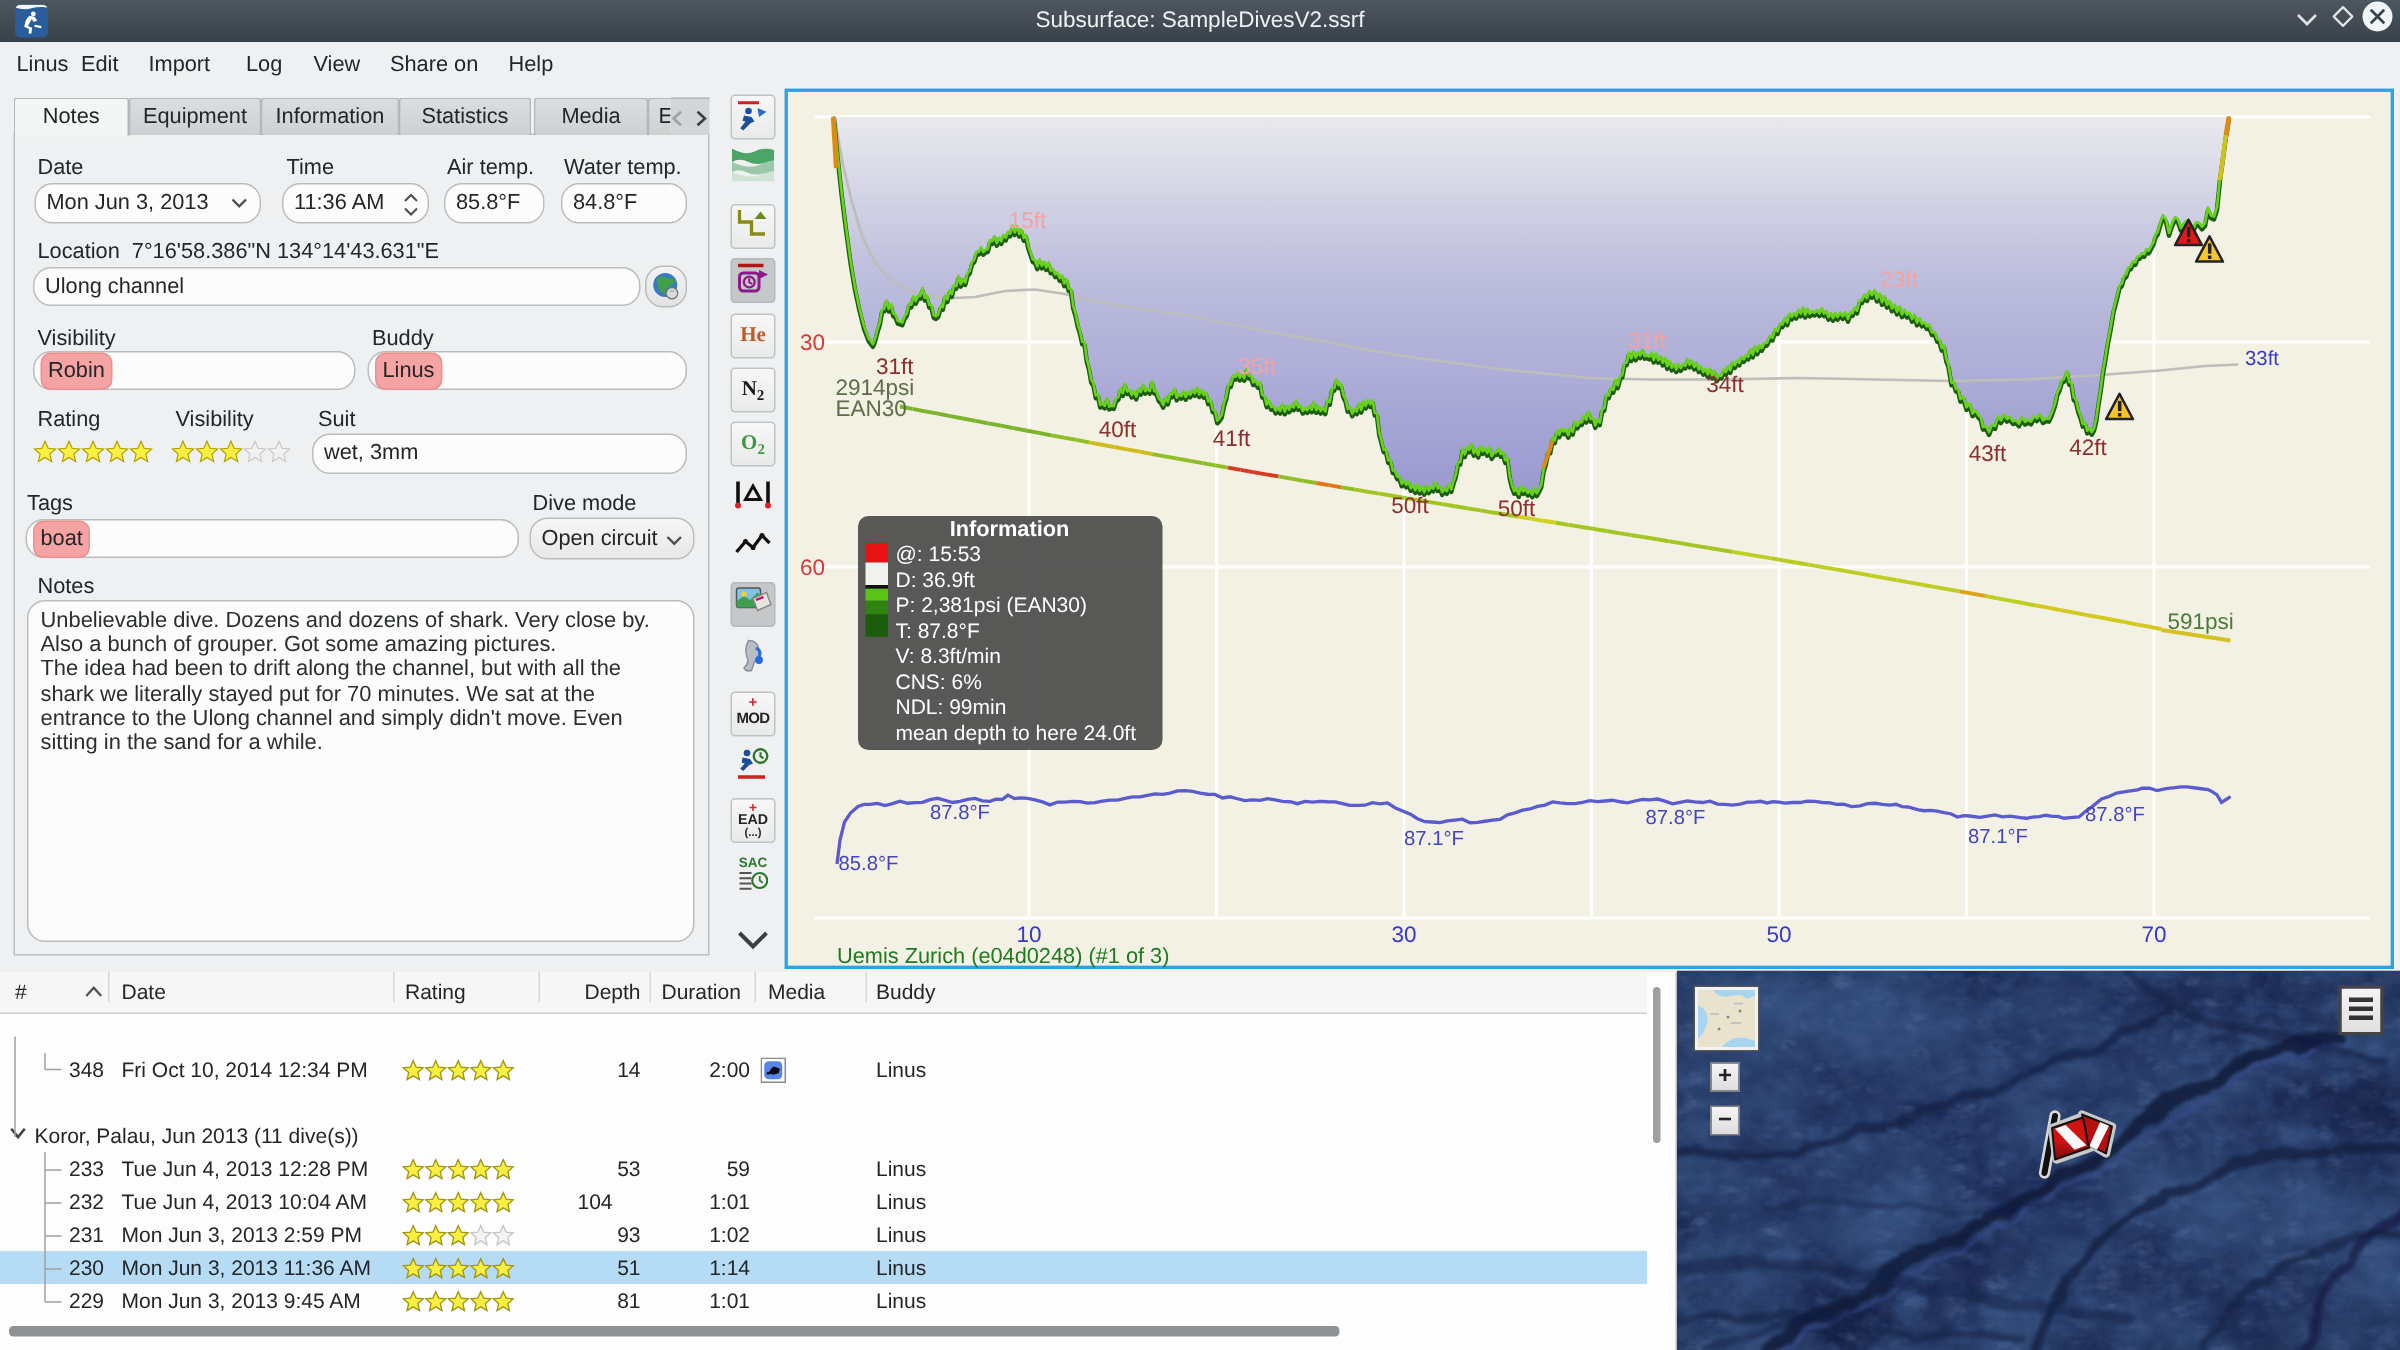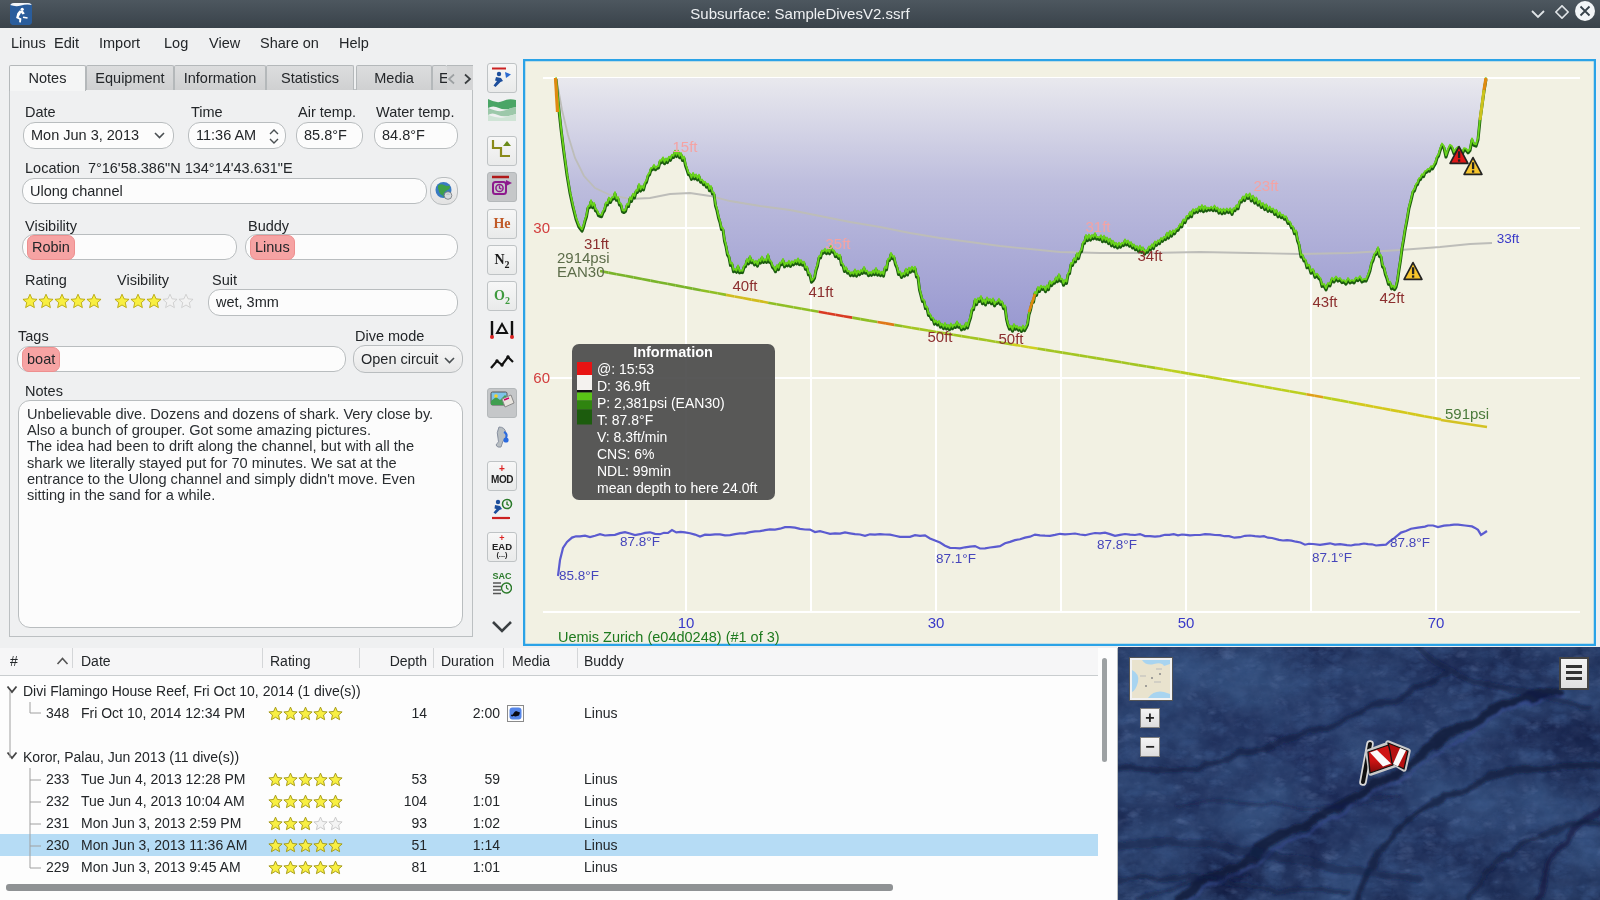--- a/index.html
+++ b/index.html
@@ -421,23 +421,20 @@
   <div style="left:512px">Media</div>
   <div style="left:584px">Buddy</div>
   <div class="tsep" style="left:72px"></div>
       <div class="tsep" style="left:262px"></div>
   <div class="tsep" style="left:359px"></div>
       <div class="tsep" style="left:433px"></div>
   <div class="tsep" style="left:503px"></div>
       <div class="tsep" style="left:577px"></div>
  </div>
  <div style="position:absolute;left:0;top:29px;width:1098px;height:200px">
-  <div class="trow" style="top:3px;"><svg width="12" height="9" viewBox="0 0 12 9" style="margin:0 5px 2px 6px">
-          <path d="M1.5,1.5 L6,7 L10.5,1.5" stroke="#444" stroke-width="1.8" fill="none"></path>
-        </svg>Divi Flamingo House Reef, Fri Oct 10, 2014 (1 dive(s))</div>
   <div class="trow" style="top:25px;">
         <span style="position:absolute;left:46px;width:23px;text-align:right">348</span>
         <span style="position:absolute;left:81px">Fri Oct 10, 2014 12:34 PM</span>
         <span style="position:absolute;left:268px"><svg width="15" height="15" viewBox="0 0 20 20" style="vertical-align:-3px">
             <path d="M10,1.5 L12.6,7.3 18.8,7.9 14.1,12.1 15.5,18.3 10,15 4.5,18.3 5.9,12.1 1.2,7.9 7.4,7.3 Z" fill="#f8ef42" stroke="#a09510" stroke-width="1.2"></path>
           </svg><svg width="15" height="15" viewBox="0 0 20 20" style="vertical-align:-3px">
             <path d="M10,1.5 L12.6,7.3 18.8,7.9 14.1,12.1 15.5,18.3 10,15 4.5,18.3 5.9,12.1 1.2,7.9 7.4,7.3 Z" fill="#f8ef42" stroke="#a09510" stroke-width="1.2"></path>
           </svg><svg width="15" height="15" viewBox="0 0 20 20" style="vertical-align:-3px">
             <path d="M10,1.5 L12.6,7.3 18.8,7.9 14.1,12.1 15.5,18.3 10,15 4.5,18.3 5.9,12.1 1.2,7.9 7.4,7.3 Z" fill="#f8ef42" stroke="#a09510" stroke-width="1.2"></path>
           </svg><svg width="15" height="15" viewBox="0 0 20 20" style="vertical-align:-3px">
@@ -482,21 +479,21 @@
             <path d="M10,1.5 L12.6,7.3 18.8,7.9 14.1,12.1 15.5,18.3 10,15 4.5,18.3 5.9,12.1 1.2,7.9 7.4,7.3 Z" fill="#f8ef42" stroke="#a09510" stroke-width="1.2"></path>
           </svg><svg width="15" height="15" viewBox="0 0 20 20" style="vertical-align:-3px">
             <path d="M10,1.5 L12.6,7.3 18.8,7.9 14.1,12.1 15.5,18.3 10,15 4.5,18.3 5.9,12.1 1.2,7.9 7.4,7.3 Z" fill="#f8ef42" stroke="#a09510" stroke-width="1.2"></path>
           </svg><svg width="15" height="15" viewBox="0 0 20 20" style="vertical-align:-3px">
             <path d="M10,1.5 L12.6,7.3 18.8,7.9 14.1,12.1 15.5,18.3 10,15 4.5,18.3 5.9,12.1 1.2,7.9 7.4,7.3 Z" fill="#f8ef42" stroke="#a09510" stroke-width="1.2"></path>
           </svg><svg width="15" height="15" viewBox="0 0 20 20" style="vertical-align:-3px">
             <path d="M10,1.5 L12.6,7.3 18.8,7.9 14.1,12.1 15.5,18.3 10,15 4.5,18.3 5.9,12.1 1.2,7.9 7.4,7.3 Z" fill="#f8ef42" stroke="#a09510" stroke-width="1.2"></path>
           </svg><svg width="15" height="15" viewBox="0 0 20 20" style="vertical-align:-3px">
             <path d="M10,1.5 L12.6,7.3 18.8,7.9 14.1,12.1 15.5,18.3 10,15 4.5,18.3 5.9,12.1 1.2,7.9 7.4,7.3 Z" fill="#f8ef42" stroke="#a09510" stroke-width="1.2"></path>
           </svg></span>
-        <span style="position:absolute;left:385px;width:42px;text-align:right">104</span>
+        <span style="position:absolute;left:385px;width:42px;text-align:left">104</span>
         <span style="position:absolute;left:440px;width:60px;text-align:right">1:01</span>
         <span style="position:absolute;left:584px">Linus</span>
       </div>
 <div class="trow" style="top:135px;">
         <span style="position:absolute;left:46px;width:23px;text-align:right">231</span>
         <span style="position:absolute;left:81px">Mon Jun 3, 2013 2:59 PM</span>
         <span style="position:absolute;left:268px"><svg width="15" height="15" viewBox="0 0 20 20" style="vertical-align:-3px">
             <path d="M10,1.5 L12.6,7.3 18.8,7.9 14.1,12.1 15.5,18.3 10,15 4.5,18.3 5.9,12.1 1.2,7.9 7.4,7.3 Z" fill="#f8ef42" stroke="#a09510" stroke-width="1.2"></path>
           </svg><svg width="15" height="15" viewBox="0 0 20 20" style="vertical-align:-3px">
             <path d="M10,1.5 L12.6,7.3 18.8,7.9 14.1,12.1 15.5,18.3 10,15 4.5,18.3 5.9,12.1 1.2,7.9 7.4,7.3 Z" fill="#f8ef42" stroke="#a09510" stroke-width="1.2"></path>

